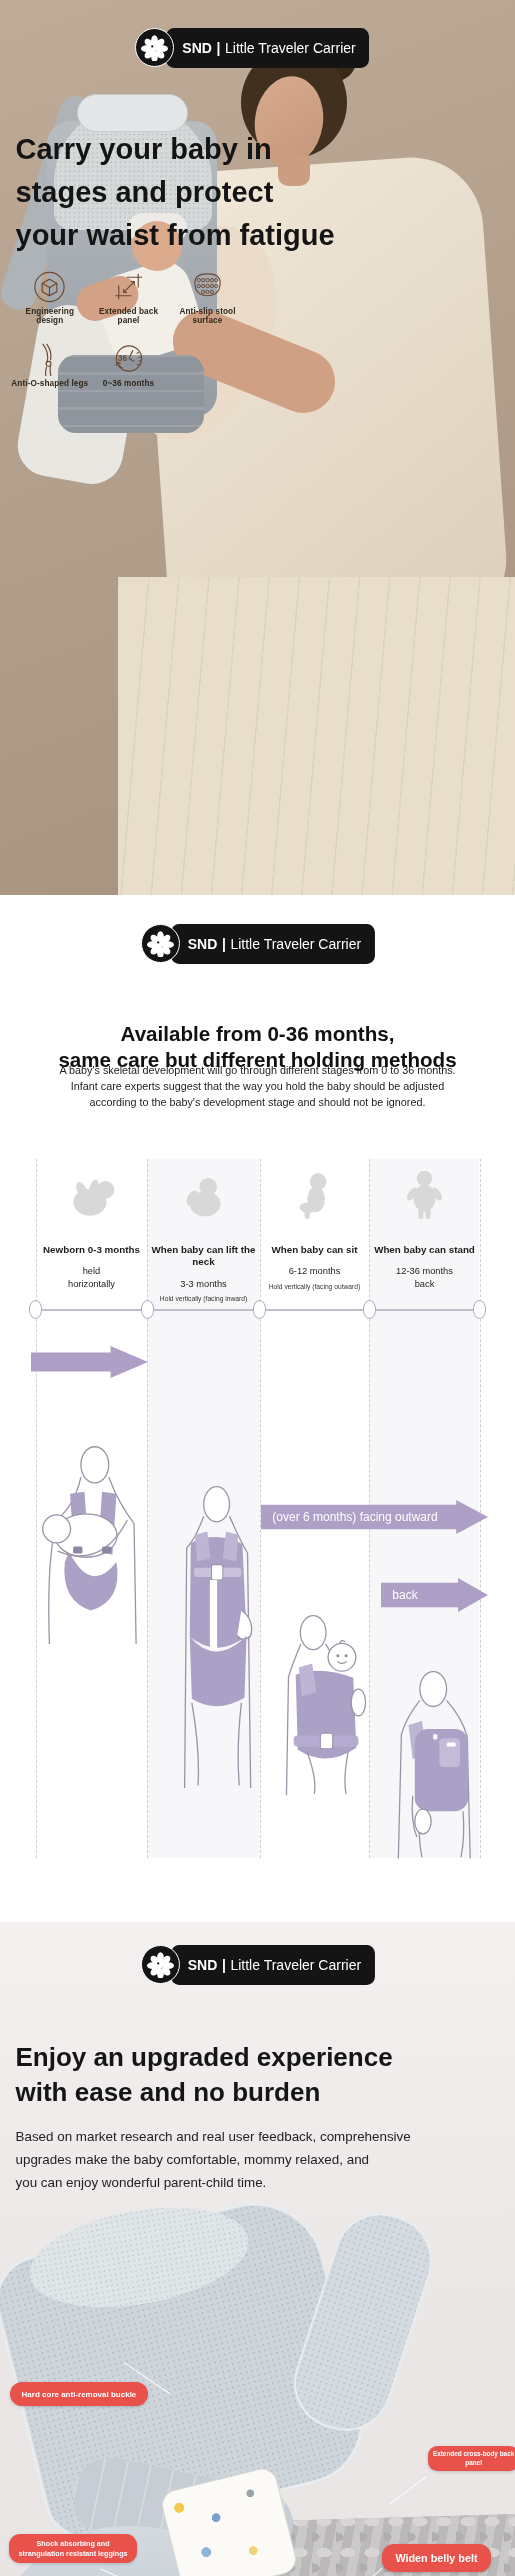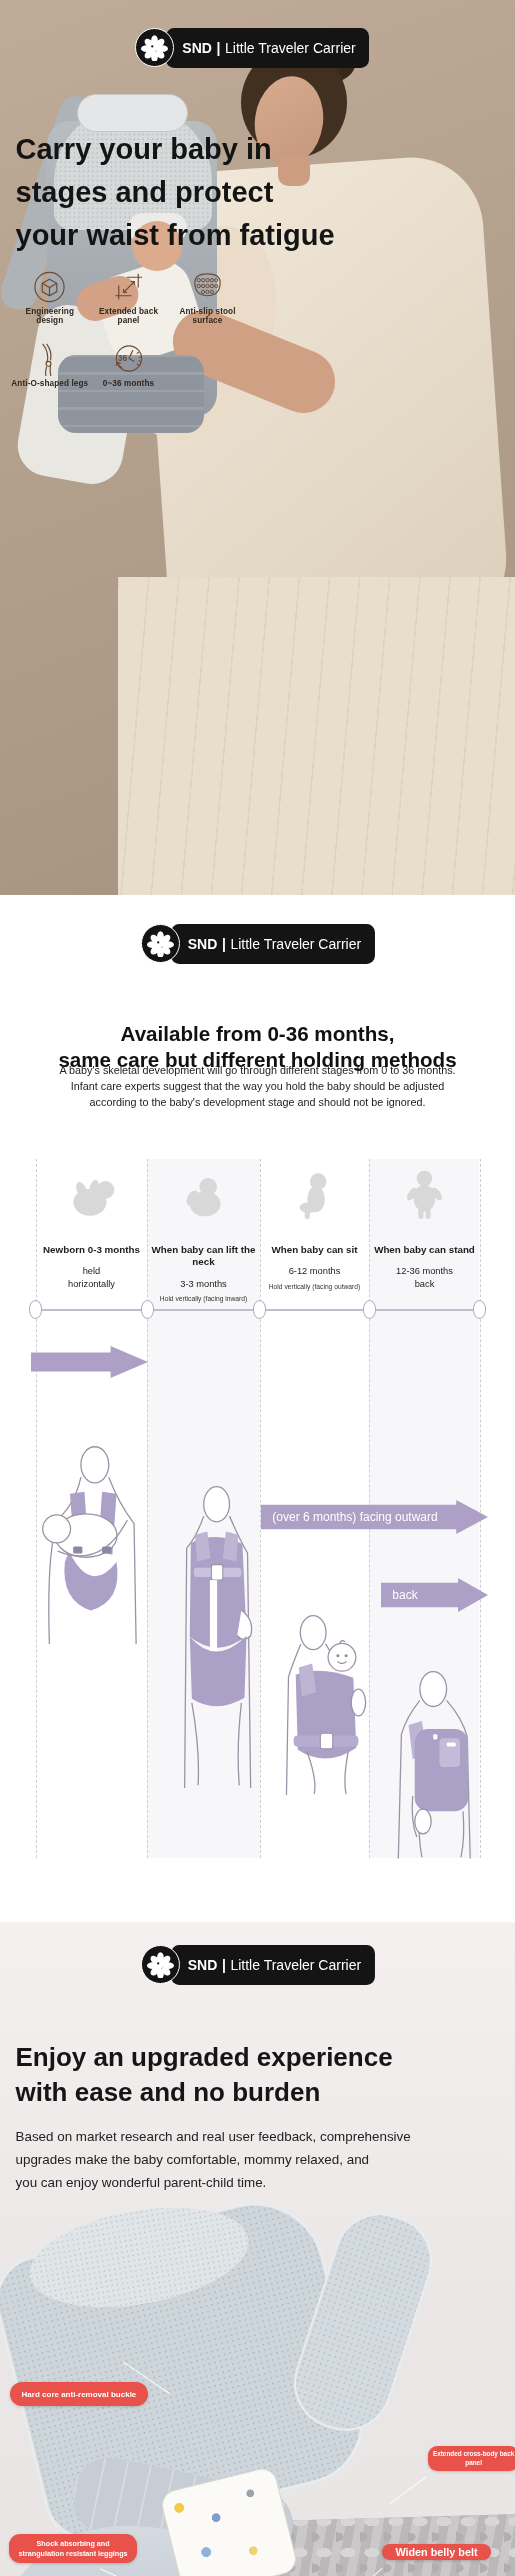--- a/index.html
+++ b/index.html
@@ -102,21 +102,21 @@
          radial-gradient(circle at 15.5px 17.5px,#f5c94c 4.6px,transparent 5.2px),
          radial-gradient(circle at 49px 36px,#7f9fd1 4.1px,transparent 4.6px),
          radial-gradient(circle at 88px 20.6px,#9aa4ad 3.6px,transparent 4.1px),
          radial-gradient(circle at 31px 67px,#8fb3d9 4.6px,transparent 5.2px),
          radial-gradient(circle at 77px 77px,#f0d375 4.1px,transparent 4.6px);}
   .pill{position:absolute;display:inline-flex;align-items:center;justify-content:center;background:#e8524a;
         color:#fff;font-weight:bold;text-align:center;box-shadow:0 1px 3.1px rgba(0,0,0,.18);}
   .pill1{left:10.3px;top:416px;height:24px;padding:0 11.3px;border-radius:12px;font-size:8px;margin-top:44px;}
   .pill2{left:428px;top:524px;width:83px;padding:4.1px 4.1px;border-radius:9.3px;font-size:6.4px;line-height:1.35;}
   .pill3{left:9.3px;top:612px;padding:4.6px 9.3px;border-radius:11.3px;font-size:7.2px;line-height:1.4;}
-  .pill4{left:382px;top:622px;height:16px;padding:0 13.4px;border-radius:12px;font-size:10.8px;font-weight:600;}
+  .pill4{left:382px;top:622px;height:28px;padding:0 13.4px;border-radius:12px;font-size:10.8px;font-weight:600;}
 </style>
 </head>
 <body>
 
 <div class="page">
 
   <section class="hero">
 
     <div class="ph blouse"></div>
     <div class="ph sleeve"></div>

